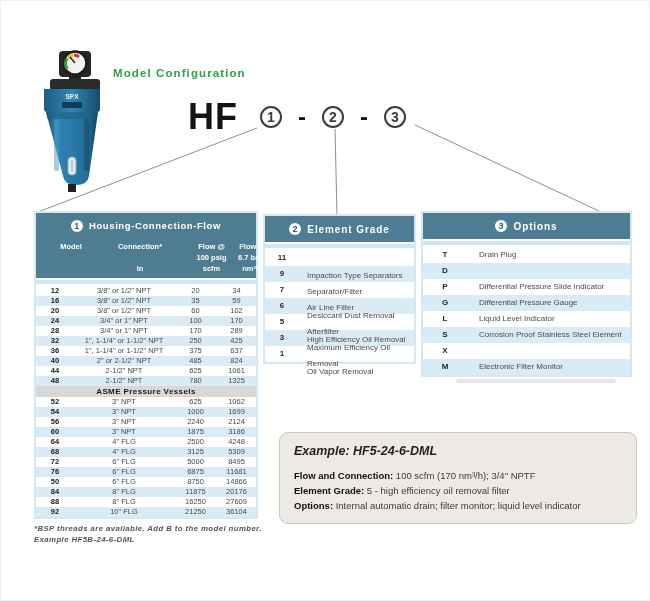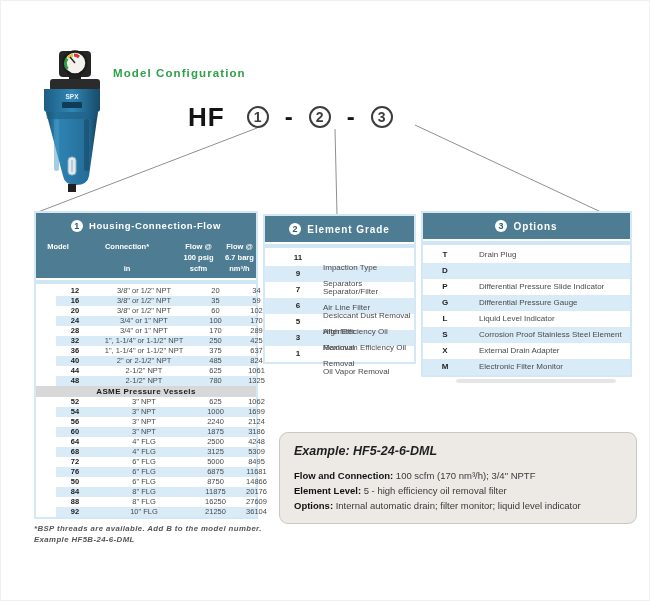--- a/index.html
+++ b/index.html
@@ -10,58 +10,58 @@
 
   
   .product{position:absolute;left:31px;top:44px;width:80px;height:150px;z-index:2;}
 
   
   .config-title{position:absolute;left:112px;top:66px;font-size:11.5px;font-weight:bold;
                 letter-spacing:1.1px;color:#2fa04a;z-index:2;}
 
   
   .model-row{position:absolute;left:187px;top:98px;height:36px;display:flex;align-items:center;z-index:2;}
-  .model-prefix{font-size:26px;font-weight:bold;color:#141414;letter-spacing:1px;margin-right:14px;}
+  .model-prefix{font-size:36px;font-weight:bold;color:#141414;letter-spacing:1px;margin-right:14px;}
   .num-circle{width:22px;height:22px;border:2px solid #3c3c3c;border-radius:50%;box-sizing:border-box;
               display:flex;align-items:center;justify-content:center;font-size:14px;font-weight:bold;
               color:#3c3c3c;background:#fff;margin:0 8px;}
   .model-dash{font-size:24px;font-weight:bold;color:#141414;margin:0 8px;}
 
   
   .tbl{position:absolute;z-index:2;background:#fff;border:2px solid #d3e7f4;box-sizing:border-box;}
   .t-title{background:#4e7d93;color:#fff;display:flex;align-items:center;justify-content:center;gap:6px;
            font-weight:bold;}
   .badge{width:12px;height:12px;border-radius:50%;background:#ffffff;color:#2e5c72;display:flex;
          align-items:center;justify-content:center;font-size:9px;font-weight:bold;flex:0 0 12px;}
   .strip-w{height:2px;background:#fff;}
   .strip-b{height:4px;background:#cfe6f5;}
 
   
   .housing{left:33px;top:210px;width:224px;}
   .housing .t-title{height:25px;font-size:9.5px;letter-spacing:0.6px;}
   .t-cols{background:#4e7d93;display:grid;grid-template-columns:38px 100px 43px 39px;
-          color:#fff;font-weight:bold;font-size:7.5px;padding:3px 0 4px 3px;}
+          color:#fff;font-weight:bold;font-size:7.5px;padding:3px 0 4px 16px;}
   .t-cols .cell{display:grid;grid-template-rows:11px 11px 11px;text-align:center;align-items:center;}
   .t-cols .l1{grid-row:1;} .t-cols .l2{grid-row:2;} .t-cols .l3{grid-row:3;}
   .h-row{display:grid;grid-template-columns:38px 100px 43px 39px;height:10px;line-height:10px;
-         font-size:7.5px;color:#4a4a4a;text-align:center;background:#fff;margin-left:20px;}
+         font-size:7.5px;color:#4a4a4a;text-align:center;background:#fff;}
   .h-row .m{font-weight:bold;color:#1a1a1a;}
   .h-row.alt{background:#d9ebf7;}
   .asme-bar{height:11px;line-height:11px;background:#d8d8d8;color:#1a1a1a;font-size:8px;
             font-weight:bold;text-align:center;letter-spacing:0.4px;}
 
   
   .element{left:262px;top:213px;width:153px;}
   .options{left:420px;top:210px;width:211px;}
   .element .t-title,.options .t-title{height:26px;font-size:10px;letter-spacing:0.9px;}
   .kv-row{display:flex;height:16px;line-height:16px;font-size:8px;background:#fff;align-items:center;}
   .kv-row.alt{background:#d9ebf7;}
   .kv-row .k{font-weight:bold;color:#1f1f1f;text-align:center;}
   .kv-row .v{flex:1;color:#4a4a4a;}
-  .element .k{width:34px;padding-left:16px;} .element .v{padding-left:8px;margin-top:36px;}
+  .element .k{width:34px;} .element .v{padding-left:8px;margin-top:36px;}
   .options .k{width:44px;} .options .v{padding-left:12px;}
 
   .opt-shadow{position:absolute;left:455px;top:378px;width:160px;height:4px;background:#e6e6e6;
               border-radius:2px;z-index:1;}
 
   
   .footnote{position:absolute;left:33px;top:523px;z-index:2;font-size:7.8px;font-style:italic;
             font-weight:bold;color:#555;letter-spacing:0.4px;line-height:10.5px;}
 
   
@@ -401,21 +401,20 @@
     <span class="v">Liquid Level Indicator</span>
   </div>
 
   <div class="kv-row alt">
     <span class="k">S</span>
     <span class="v">Corrosion Proof Stainless Steel Element</span>
   </div>
 
   <div class="kv-row">
     <span class="k">X</span>
-    <span class="v">External Drain Adapter</span>
   </div>
 
   <div class="kv-row alt">
     <span class="k">M</span>
     <span class="v">Electronic Filter Monitor</span>
   </div>
 </div>
   </div>
   <div class="opt-shadow"></div>
 
@@ -423,20 +422,20 @@
     <div>*BSP threads are available. Add B to the model number.</div>
     <div>Example HF5B-24-6-DML</div>
   </div>
 
   <div class="example">
     <div class="ex-title">Example: HF5-24-6-DML</div>
     <div class="ex-line">
       <span class="lbl">Flow and Connection:</span><span> 100 scfm (170 nm³/h); 3/4" NPTF</span>
     </div>
     <div class="ex-line">
-      <span class="lbl">Element Level:</span><span> 5 - high efficiency oil removal filter</span>
+      <span class="lbl">Element Grade:</span><span> 5 - high efficiency oil removal filter</span>
     </div>
     <div class="ex-line">
       <span class="lbl">Options:</span><span> Internal automatic drain; filter monitor; liquid level indicator</span>
     </div>
   </div>
 
 </div>
 
 </body></html>

